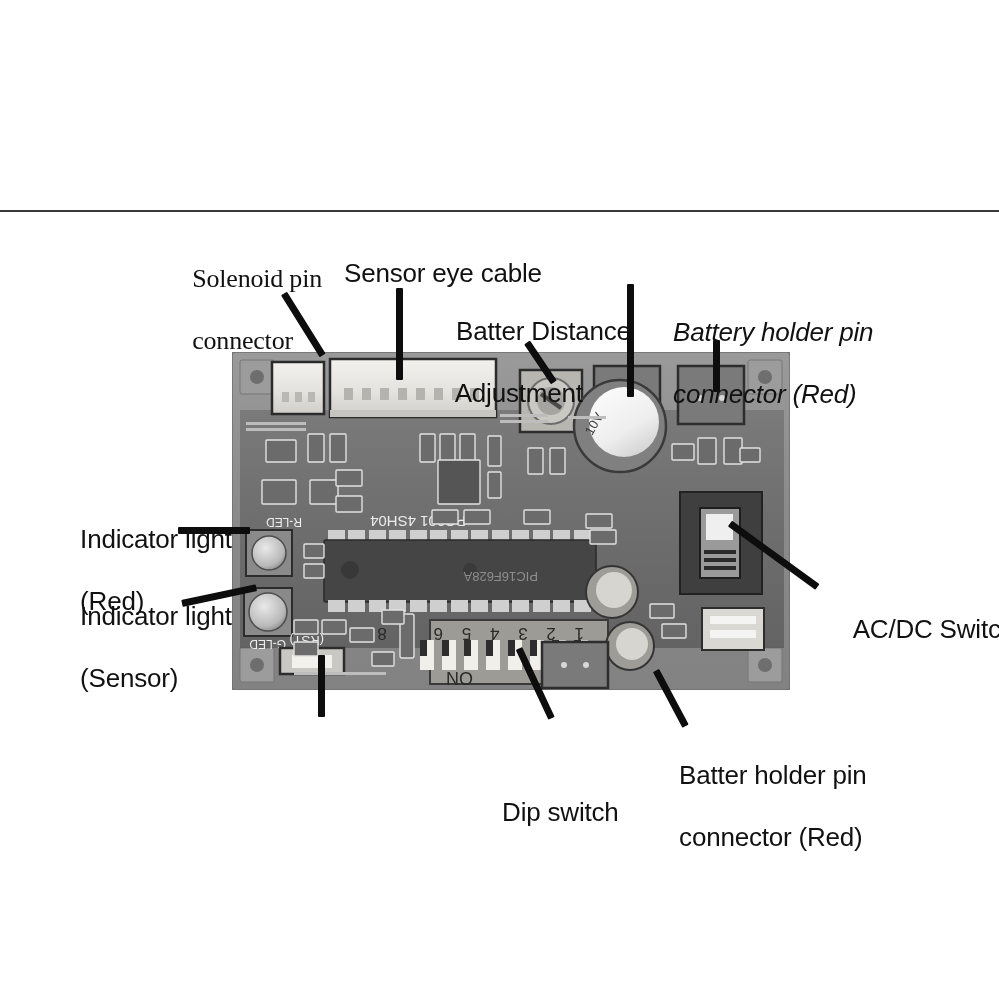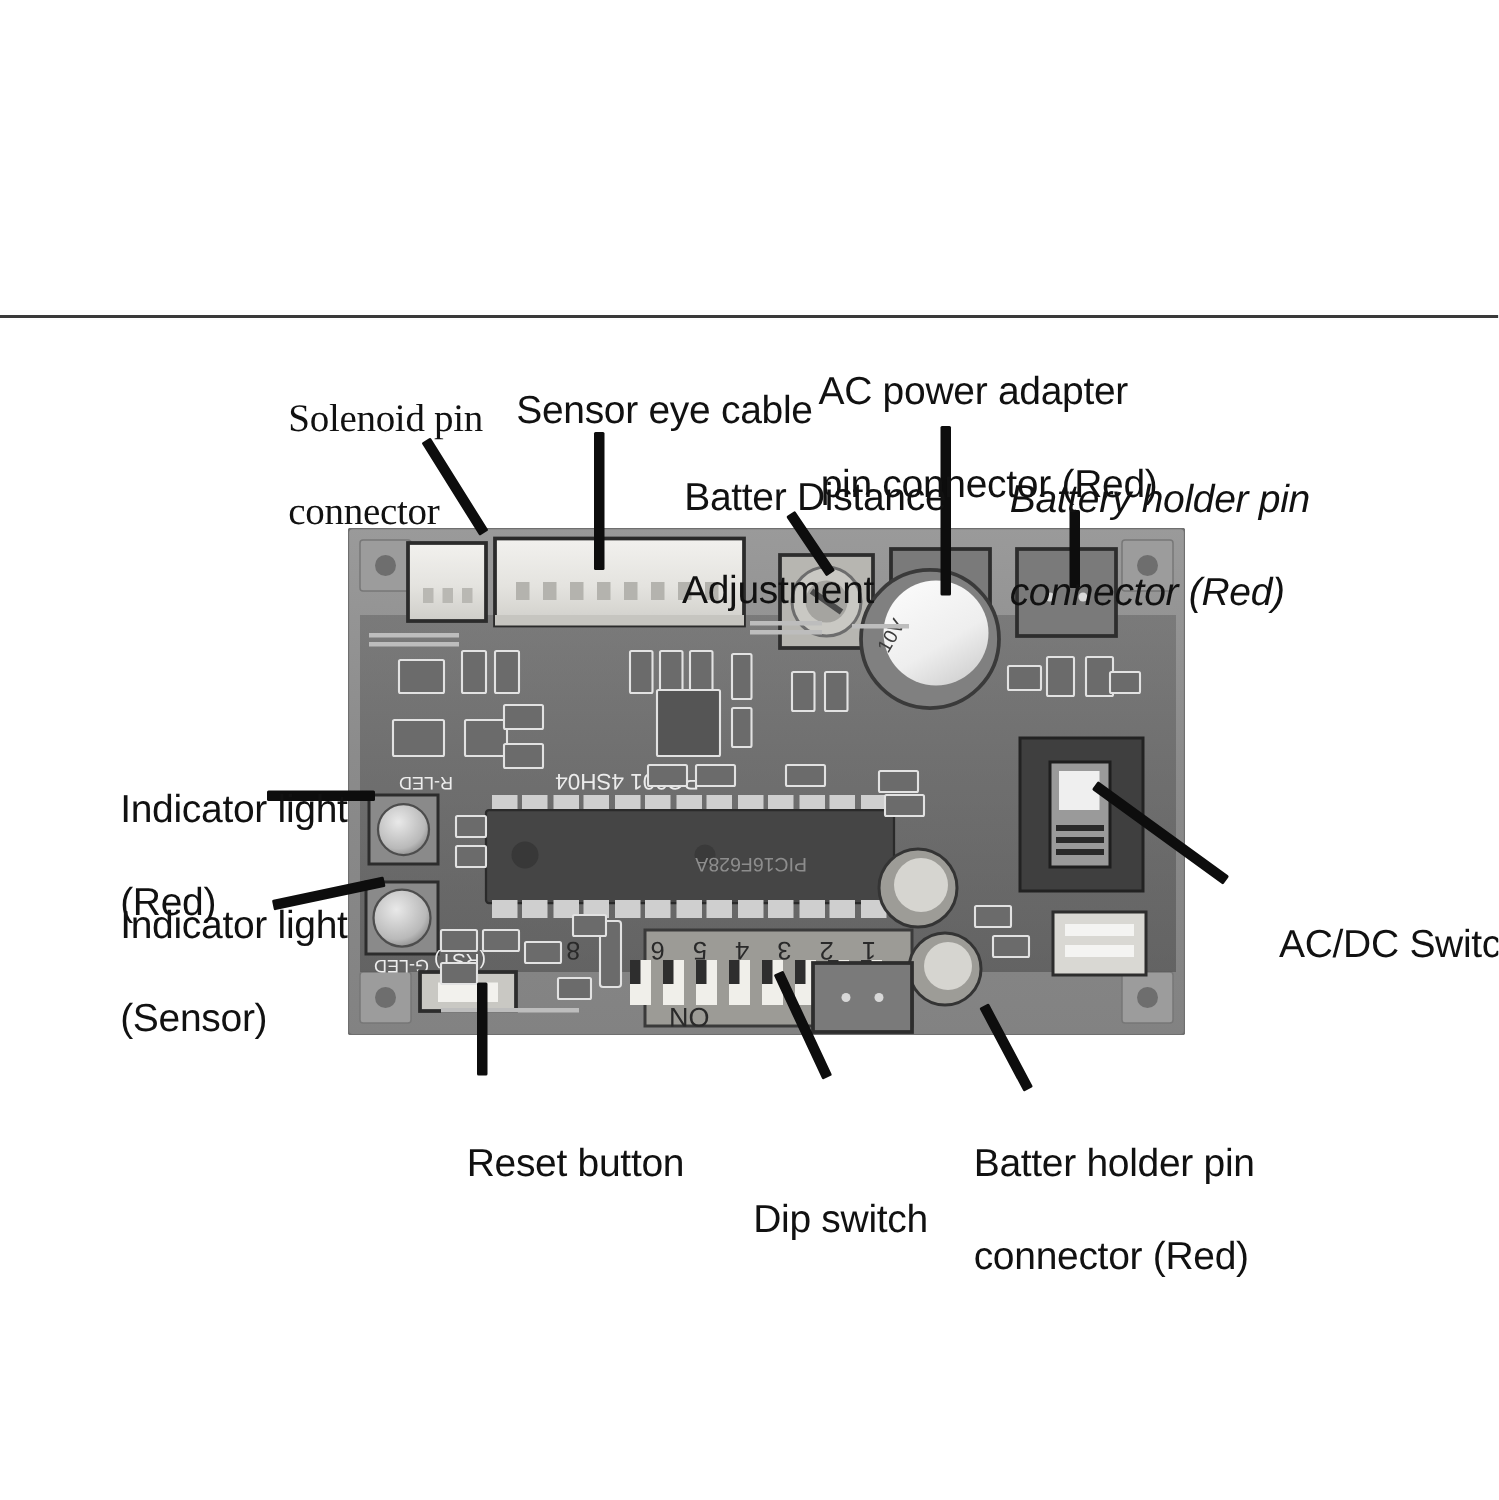--- a/index.html
+++ b/index.html
@@ -343,24 +343,20 @@
 
   <div class="label" style="left:167px; top:232px; width:200px;font-family:Liberation Serif, serif;">
     <span>Solenoid pin</span><br>
     <span>connector</span>
   </div>
 
   <div class="label" style="left:316px; top:227px; width:230px;">
     <span>Sensor eye cable</span><br>
   </div>
 
-  <div class="label" style="left:519px; top:214px; width:260px;">
-    <span>AC power adapter</span><br>
-    <span>pin connector (Red)</span>
-  </div>
 
   <div class="label" style="left:428px; top:285px; width:220px;">
     <span>Batter Distance</span><br>
     <span>Adjustment</span>
   </div>
 
   <div class="label" style="left:645px; top:286px; width:250px;font-style:italic;">
     <span>Battery holder pin</span><br>
     <span>connector (Red)</span>
   </div>
@@ -372,26 +368,23 @@
 
   <div class="label" style="left:52px; top:570px; width:220px;">
     <span>Indicator light</span><br>
     <span>(Sensor)</span>
   </div>
 
   <div class="label" style="left:826px; top:583px; width:200px;">
     <span>AC/DC Switch</span>
   </div>
 
-  <div class="label" style="left:283px; top:729px; width:200px;">
-    <span>Reset button</span>
-  </div>
 
   <div class="label" style="left:474px; top:766px; width:160px;">
     <span>Dip switch</span>
   </div>
 
-  <div class="label" style="left:621px; top:729px; width:260px;">
+  <div class="label" style="left:651px; top:729px; width:260px;">
     <span>Batter holder pin</span><br>
     <span>connector (Red)</span>
   </div>
 
 </div>
 
 </body></html>

